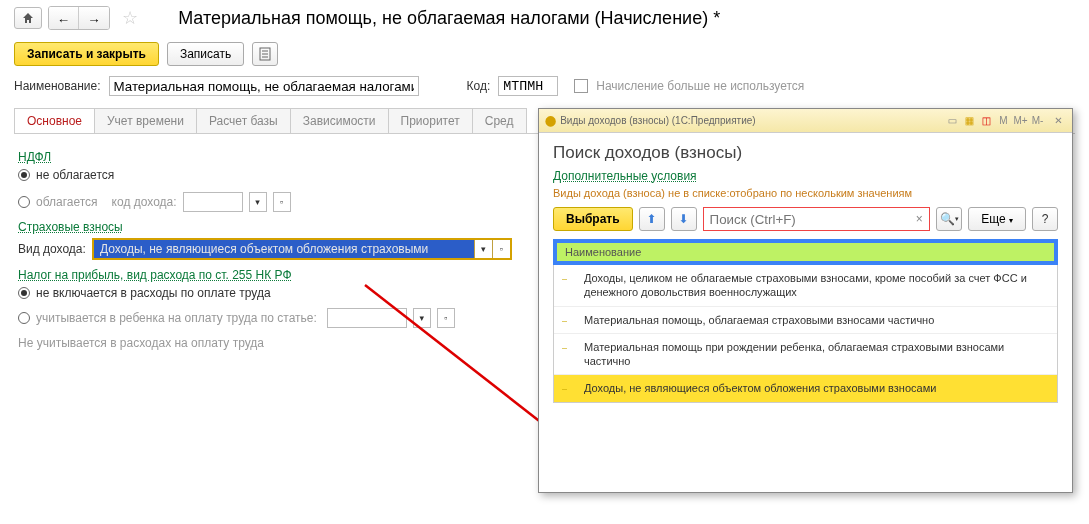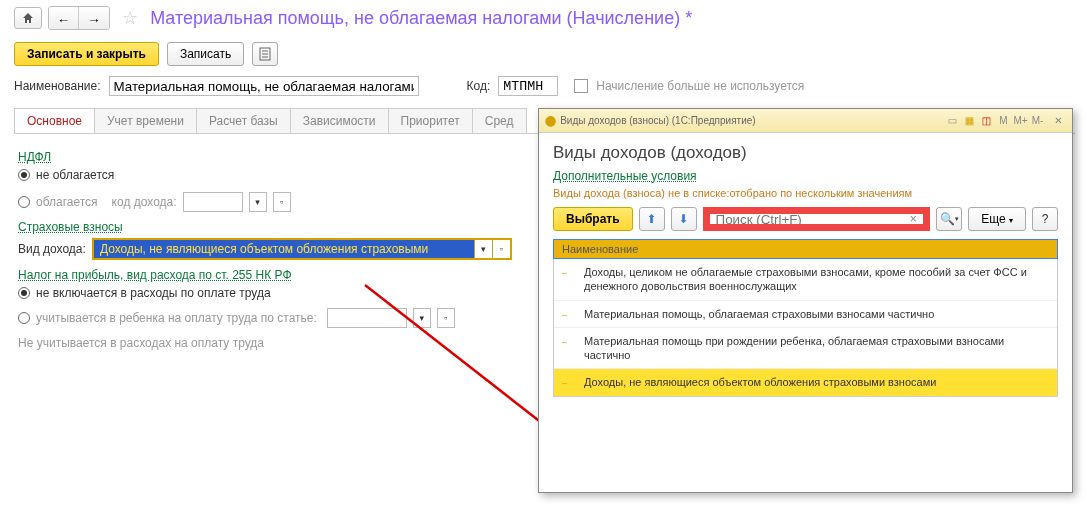--- a/index.html
+++ b/index.html
@@ -3,57 +3,57 @@
 <meta charset="utf-8">
 <style>
 * { box-sizing: border-box; margin: 0; padding: 0; }
 body { font-family: Arial, sans-serif; font-size: 12px; background: #fff; color: #333; width: 1089px; height: 524px; position: relative; overflow: hidden; }
 .toolbar { display: flex; align-items: center; padding: 6px 14px; gap: 6px; }
 .icon-btn { width: 28px; height: 22px; border: 1px solid #bbb; background: linear-gradient(#fff,#eee); border-radius: 3px; display: flex; align-items: center; justify-content: center; cursor: pointer; }
 .nav-arrows { display: flex; border: 1px solid #bbb; border-radius: 3px; overflow: hidden; }
 .nav-arrows .nav { width: 30px; height: 22px; background: linear-gradient(#fff,#eee); display:flex; align-items:center; justify-content:center; border:none; cursor:pointer;}
 .nav-arrows .nav:first-child { border-right: 1px solid #ccc; }
 .star { color: #ccc; font-size: 18px; margin: 0 6px; }
-.title { font-size: 18px; color: #8b5cf6; }
+.title { font-size: 18px; color: #000000; margin-left: 28px; }
 .action-bar { display: flex; align-items: center; padding: 6px 14px; gap: 8px; }
 .btn { border: 1px solid #aaa; border-radius: 3px; padding: 4px 12px; background: linear-gradient(#fff,#eee); cursor: pointer; font-size: 12px; }
 .btn-yellow { background: linear-gradient(#ffe96f,#ffd633); border-color: #c7a800; font-weight: bold; }
 .icon-square { width: 26px; height: 24px; border:1px solid #aaa; border-radius:3px; background:linear-gradient(#fff,#eee); display:flex; align-items:center;justify-content:center; cursor:pointer; }
 .form-row { display: flex; align-items: center; padding: 4px 14px; gap: 8px; }
 .label { color: #333; }
 .input { border: 1px solid #bbb; padding: 2px 4px; height: 20px; background:#fff; }
 .checkbox { width: 14px; height: 14px; border: 1px solid #999; background:#fff; }
 .grey { color: #999; }
 .tabs { display: flex; border-bottom: 1px solid #ccc; margin: 8px 14px 0; }
 .tab { padding: 5px 12px; border: 1px solid #ccc; border-bottom: none; background: #f5f5f5; color: #888; cursor: pointer; margin-right: -1px; }
 .tab.active { background: #fff; color: #b91c1c; }
 .content { padding: 8px 18px; }
 .section-title { color: #0b7a3a; text-decoration: underline dotted; margin: 8px 0 4px; cursor:pointer; }
 .radio-row { display: flex; align-items: center; gap: 6px; margin: 4px 0; }
 .radio { width: 12px; height: 12px; border-radius: 50%; border: 1px solid #666; display:inline-flex; align-items:center; justify-content:center; background:#fff; }
 .radio.checked::after { content:''; width:6px; height:6px; border-radius:50%; background:#333; }
 .sel-field { display:flex; align-items:stretch; border: 2px solid #d4a100; height: 22px; }
-.sel-field .val { background: #2b5dc8; color:#fde047; padding: 2px 6px; width: 380px; white-space:nowrap; overflow:hidden; }
+.sel-field .val { background: #2b5dc8; color:#e5e5e5; padding: 2px 6px; width: 380px; white-space:nowrap; overflow:hidden; }
 .sel-field .drop, .sel-field .open { width: 18px; border-left:1px solid #c0a040; display:flex;align-items:center;justify-content:center; background:#fff; cursor:pointer; font-size:9px;}
 .muted { color: #999; margin-top: 8px; }
 .small-inp { width: 60px; height: 20px; border:1px solid #bbb; }
 .tiny-btn { width: 18px; height:20px; border:1px solid #bbb; background:#fff; display:inline-flex;align-items:center;justify-content:center; font-size:9px; cursor:pointer;}
 
 .popup { position: absolute; left: 538px; top: 108px; width: 535px; height: 385px; background: #fff; border: 1px solid #888; box-shadow: 3px 3px 8px rgba(0,0,0,0.3); }
 .popup-titlebar { height: 24px; background: linear-gradient(#fdf4d0,#f5e8a8); border-bottom:1px solid #ccc; display:flex; align-items:center; padding: 0 6px; font-size:10px; color:#666; gap:4px;}
 .popup-titlebar .right { margin-left:auto; display:flex; gap:2px;}
 .popup-body { padding: 10px 14px; }
 .popup h2 { font-size: 17px; color: #444; margin-bottom: 6px; font-weight:normal;}
 .green-link { color: #0b7a3a; text-decoration: underline dotted; cursor:pointer; display:inline-block; margin-bottom:4px;}
 .orange-txt { color: #c77c1b; font-size:11px; margin-bottom:8px;}
 .popup-toolbar { display:flex; gap:6px; align-items:center; margin-bottom:8px;}
-.search-wrap { flex:1; display:flex; border:7px solid #ef4444; height:24px; align-items:center;}
+.search-wrap { flex:1; display:flex; border:1px solid #ef4444; height:24px; align-items:center;}
 .search-wrap input { border:none; flex:1; padding:0 6px; height:100%; outline:none; }
 .search-wrap .clear { width:20px; text-align:center; cursor:pointer; color:#888;}
-.list-header { background:#eab308; border:1px solid #3b82f6; padding:3px 8px; font-size:11px; color:#555;}
+.list-header { background:#bef264; border:4px solid #3b82f6; padding:3px 8px; font-size:11px; color:#555;}
 .list { border:1px solid #ccc; border-top:none; }
 .list-item { display:flex; gap:8px; padding:6px 8px; border-bottom:1px solid #eee; font-size:11px; line-height:1.3; cursor:pointer;}
 .list-item:last-child { border-bottom:none; }
 .list-item.sel { background: #ffe033; }
 .item-ico { width:14px; flex-shrink:0; color:#c7a800; font-size:10px; padding-top:1px;}
 .arrow-svg { position:absolute; left: 360px; top: 270px; pointer-events:none; }
 .tool-icons { display:flex; gap:1px;}
 .tool-icons span{ width:15px;height:15px; font-size:10px; display:flex;align-items:center;justify-content:center; color:#888;}
 </style>
 </head>
@@ -162,21 +162,21 @@
       <span>▭</span>
       <span style="color:#d4a100">▦</span>
       <span style="color:#d00">◫</span>
       <span>M</span>
       <span>M+</span>
       <span>M-</span>
       <span style="margin-left:4px">✕</span>
     </div>
   </div>
   <div class="popup-body">
-    <h2>Виды доходов (доходов)</h2>
+    <h2>Поиск доходов (взносы)</h2>
     <span class="green-link">Дополнительные условия</span>
     <div class="orange-txt">Виды дохода (взноса) не в списке:отобрано по нескольким значениям</div>
     <div class="popup-toolbar">
       <button class="btn btn-yellow">Выбрать</button>
       <div class="icon-square" style="color:#3b7dd8">⬆</div>
       <div class="icon-square" style="color:#3b7dd8">⬇</div>
       <div class="search-wrap">
         <input placeholder="Поиск (Ctrl+F)" style="">
         <span class="clear">×</span>
       </div>

